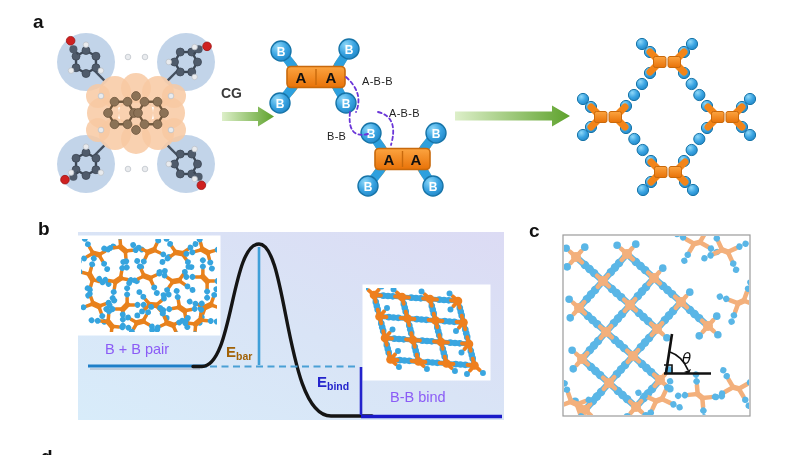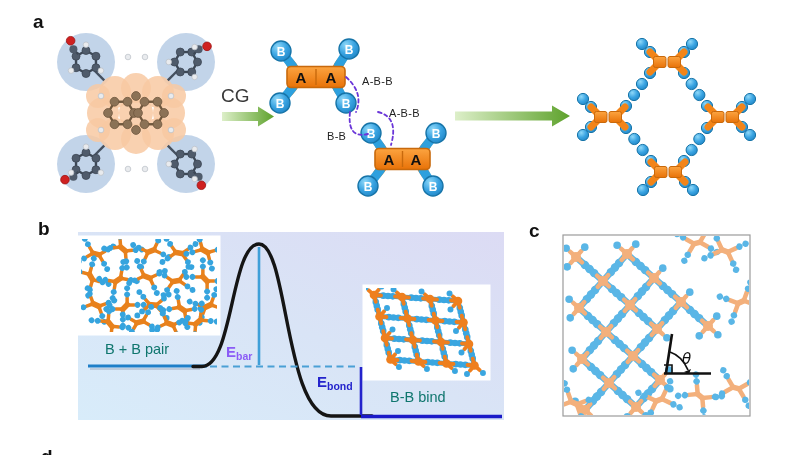--- a/index.html
+++ b/index.html
@@ -1,25 +1,25 @@
 <!DOCTYPE html>
 <html><head>
 <meta charset="utf-8">
 <style>
   html,body{margin:0;padding:0;background:#fff;}
   .stage{position:relative;width:808px;height:455px;background:#fff;overflow:hidden;
          font-family:"Liberation Sans",sans-serif;}
   .lbl{position:absolute;white-space:nowrap;color:#1a1a1a;}
   .panel-letter{font-size:19px;font-weight:bold;color:#111;}
-  .arrow-label{font-size:19px;font-weight:400;color:#3a3a3a;}
+  .arrow-label{font-size:14px;font-weight:700;color:#3a3a3a;}
   .anno{font-size:11px;color:#222;letter-spacing:.3px;}
-  .state-label{font-size:14.5px;color:#0f766e;}
+  .state-label{font-size:14.5px;color:#8b5cf6;}
   .e-label{font-weight:bold;font-size:15px;}
   .e-label sub{font-size:10.5px;vertical-align:-3px;font-weight:bold;}
-  .ebar{color:#8b5cf6;}
+  .ebar{color:#a16207;}
   .ebind{color:#2424cc;}
   .theta{font-size:15px;font-style:italic;font-family:"DejaVu Sans",sans-serif;color:#111;}
   svg{position:absolute;left:0;top:0;}
 </style>
 </head>
 <body>
 
 <div class="stage">
 
   <svg id="fig" width="808" height="455" viewBox="0 0 808 455">
@@ -1117,16 +1117,16 @@
 
   <div class="lbl arrow-label" style="left:221px;top:85px;">CG</div>
 
   <div class="lbl anno" style="left:362px;top:75px;">A-B-B</div>
   <div class="lbl anno" style="left:327px;top:130px;">B-B</div>
   <div class="lbl anno" style="left:389px;top:107px;">A-B-B</div>
 
   <div class="lbl state-label" style="left:105px;top:341px;">B + B pair</div>
   <div class="lbl state-label" style="left:390px;top:389px;">B-B bind</div>
   <div class="lbl e-label ebar" style="left:226px;top:343px;"><span>E</span><sub>bar</sub></div>
-  <div class="lbl e-label ebind" style="left:317px;top:373px;"><span>E</span><sub>bond</sub></div>
+  <div class="lbl e-label ebind" style="left:317px;top:373px;"><span>E</span><sub>bind</sub></div>
 
   <div class="lbl theta" style="left:682px;top:350px;">θ</div>
 </div>
 
 </body></html>

